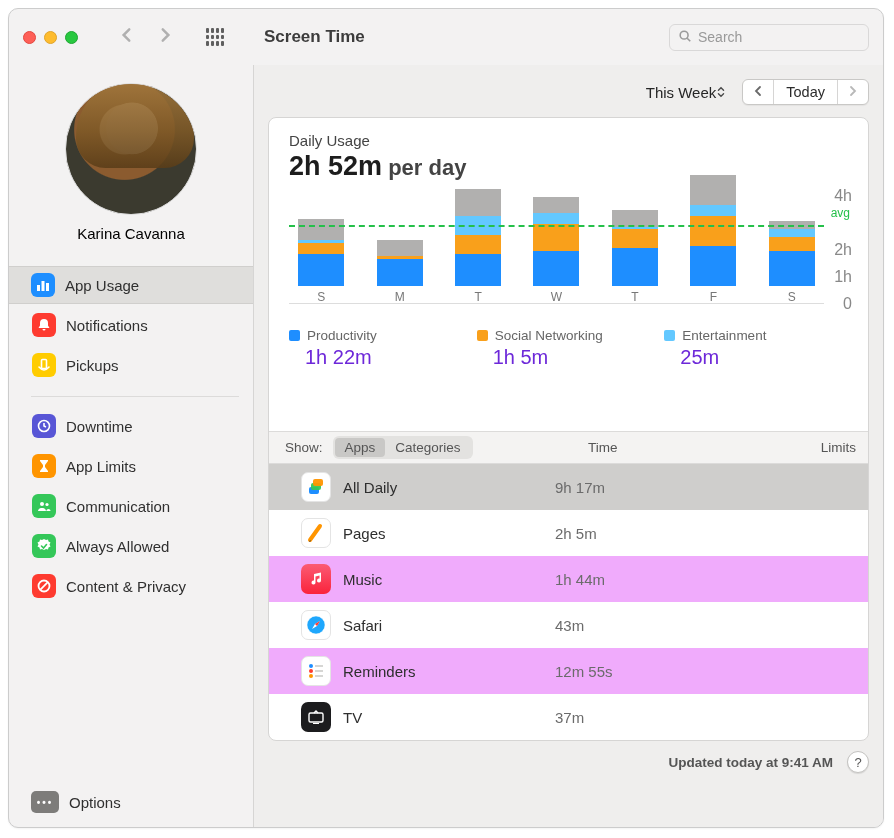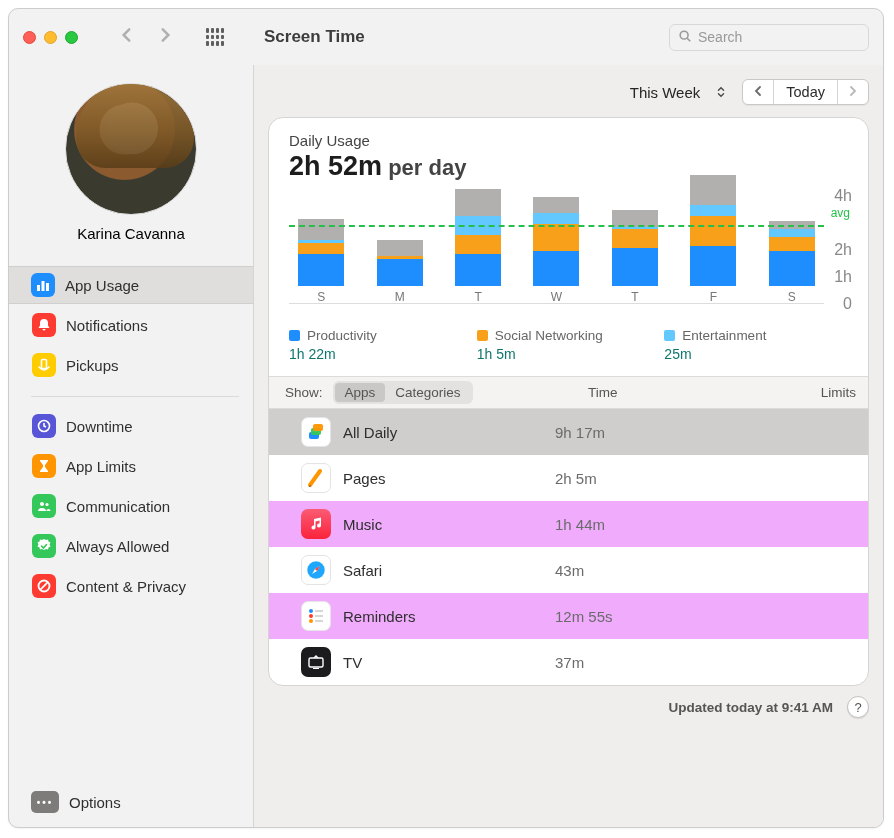--- a/index.html
+++ b/index.html
@@ -100,39 +100,39 @@
   .options-icon {
     width: 28px; height: 22px; border-radius: 5px; background: #7d7c7a;
     display: flex; align-items: center; justify-content: center; color: #fff;
     letter-spacing: 2px; font-size: 10px; font-weight: 700;
   }
   .side-vline { width: 1px; background: #d6d5d4; }
   
   .main { flex: 1; display: flex; flex-direction: column; padding: 14px 14px 10px 14px; background: #efeeed; }
   .main-header { display: flex; justify-content: flex-end; align-items: center; gap: 10px; margin-bottom: 12px; }
   .period-select {
-    display: flex; align-items: flex-end; gap: 16px; font-size: 15px; color: #262626;
+    display: flex; align-items: flex-end; gap: 0; font-size: 15px; color: #262626;
     padding: 4px 6px; border-radius: 4px;
   }
   .period-select svg { width: 10px; height: 12px; }
   .nav3 {
     display: flex; border: 1px solid #c9c8c6; border-radius: 6px;
     background: #fff; box-shadow: 0 1px 1px rgba(0,0,0,0.05);
     overflow: hidden;
   }
   .nav3 > div {
     padding: 4px 12px; font-size: 14.5px; color: #2b2b2b;
     border-right: 1px solid #d6d5d4;
   }
   .nav3 > div:last-child { border-right: none; }
   .nav3 .arrow { color: #888; padding: 4px 10px; }
   .nav3 svg { width: 10px; height: 12px; }
   
   .card {
-    border: 1px solid #d6d5d4; border-radius: 15px; background: #fff;
+    border: 1px solid #d6d5d4; border-radius: 8px; background: #fff;
     display: flex; flex-direction: column;
   }
   .card-inner { padding: 14px 16px 8px 20px; }
   .daily-title { font-size: 15px; color: #444; }
   .daily-amount { font-size: 27px; font-weight: 700; color: #1d1d1d; margin-top: 2px; }
   .daily-amount .per { font-size: 22px; font-weight: 600; color: #444; }
   .chart-wrap { position: relative; display: flex; margin-top: 10px; }
   .chart {
     flex: 1; height: 130px;
     display: flex; align-items: flex-end;
@@ -157,28 +157,29 @@
   .ytick { transform: translateY(50%); }
   .avg-line {
     position: absolute; left: 0; right: 28px;
     border-top: 2px dashed #25c04a; z-index: 2;
   }
   .avg-lbl { position: absolute; right: 2px; font-size: 12px; color: #25c04a; transform: translateY(-50%); }
   .legend { display: flex; margin-top: 6px; padding-bottom: 6px; }
   .leg-item { flex: 1; }
   .leg-top { display: flex; align-items: center; gap: 7px; font-size: 13.5px; color: #666; }
   .leg-sq { width: 11px; height: 11px; border-radius: 2px; }
-  .leg-time { font-size: 14px; color: #0f766e; margin-top: 3px; margin-left: 0; }
+  .leg-time { font-size: 20px; color: #6d28d9; margin-top: 3px; margin-left: 16px; }
   
   .table-head {
     display: flex; align-items: center;
     border-top: 1px solid #dcdbda; border-bottom: 1px solid #dcdbda;
     background: #f4f3f2;
     font-size: 13.5px; color: #555;
     padding: 4px 12px 4px 16px;
+    margin-top: 48px;
   }
   .table-head .show-lbl { margin-right: 10px; }
   .seg-toggle {
     display: flex; background: #e3e2e0; border-radius: 6px; padding: 2px;
     font-size: 13.5px;
   }
   .seg-toggle > div { padding: 2px 10px; border-radius: 4px; }
   .seg-toggle .active { background: #c9c8c6; }
   .th-time { margin-left: auto; width: 200px; }
   .th-limits { width: 68px; text-align: right; }

